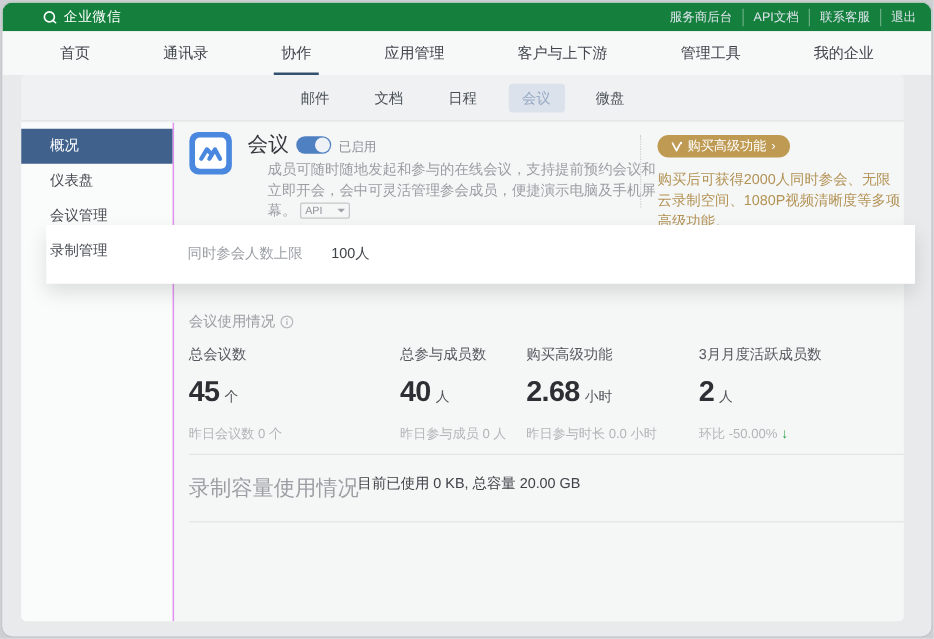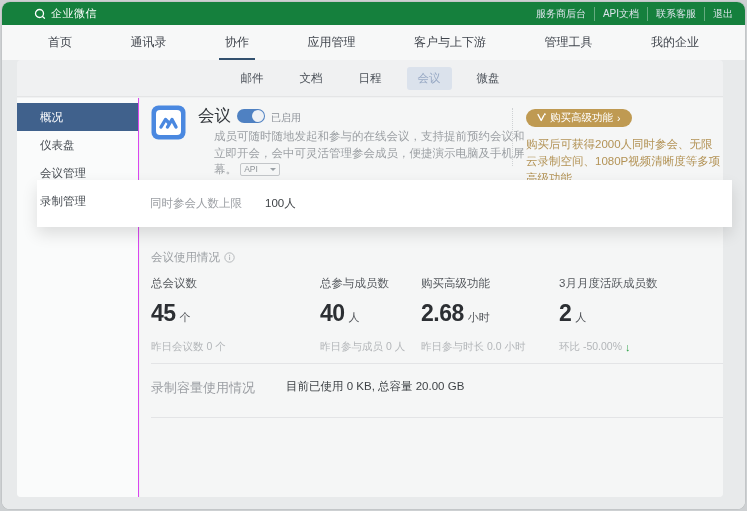--- a/index.html
+++ b/index.html
@@ -66,21 +66,21 @@
   .stat-label { font-size:11.5px; color:#55595e; }
   .stat-valrow { margin-top:9px; display:flex; align-items:baseline; gap:4px; }
   .stat-value { font-size:23px; font-weight:bold; color:#2c2f33; letter-spacing:-.5px; }
   .stat-unit { font-size:11px; color:#515459; }
   .stat-sub { margin-top:13px; font-size:10.5px; color:#b3b6b9; display:flex; align-items:center; gap:3px; }
   .trend-down { color:#2ba245; font-size:11px; font-weight:bold; }
 
   .h-divider { position:absolute; left:11px; width:572px; border-top:1px solid #e3e4e6; }
   .div1 { top:265px; } .div2 { top:319px; }
 
-  .rec-label { position:absolute; left:11px; top:281px; font-size:13px; color:#9b9ea3; }
+  .rec-label { position:absolute; left:11px; top:281px; font-size:17px; color:#9b9ea3; }
   .rec-value { position:absolute; left:146px; top:281px; font-size:11.5px; color:#3f4347; }
 </style>
 </head>
 <body>
 
 <div class="card">
 
   <div class="topbar">
     <div class="brand">
       <svg class="logo-svg" width="12" height="12" viewBox="0 0 12 12">

